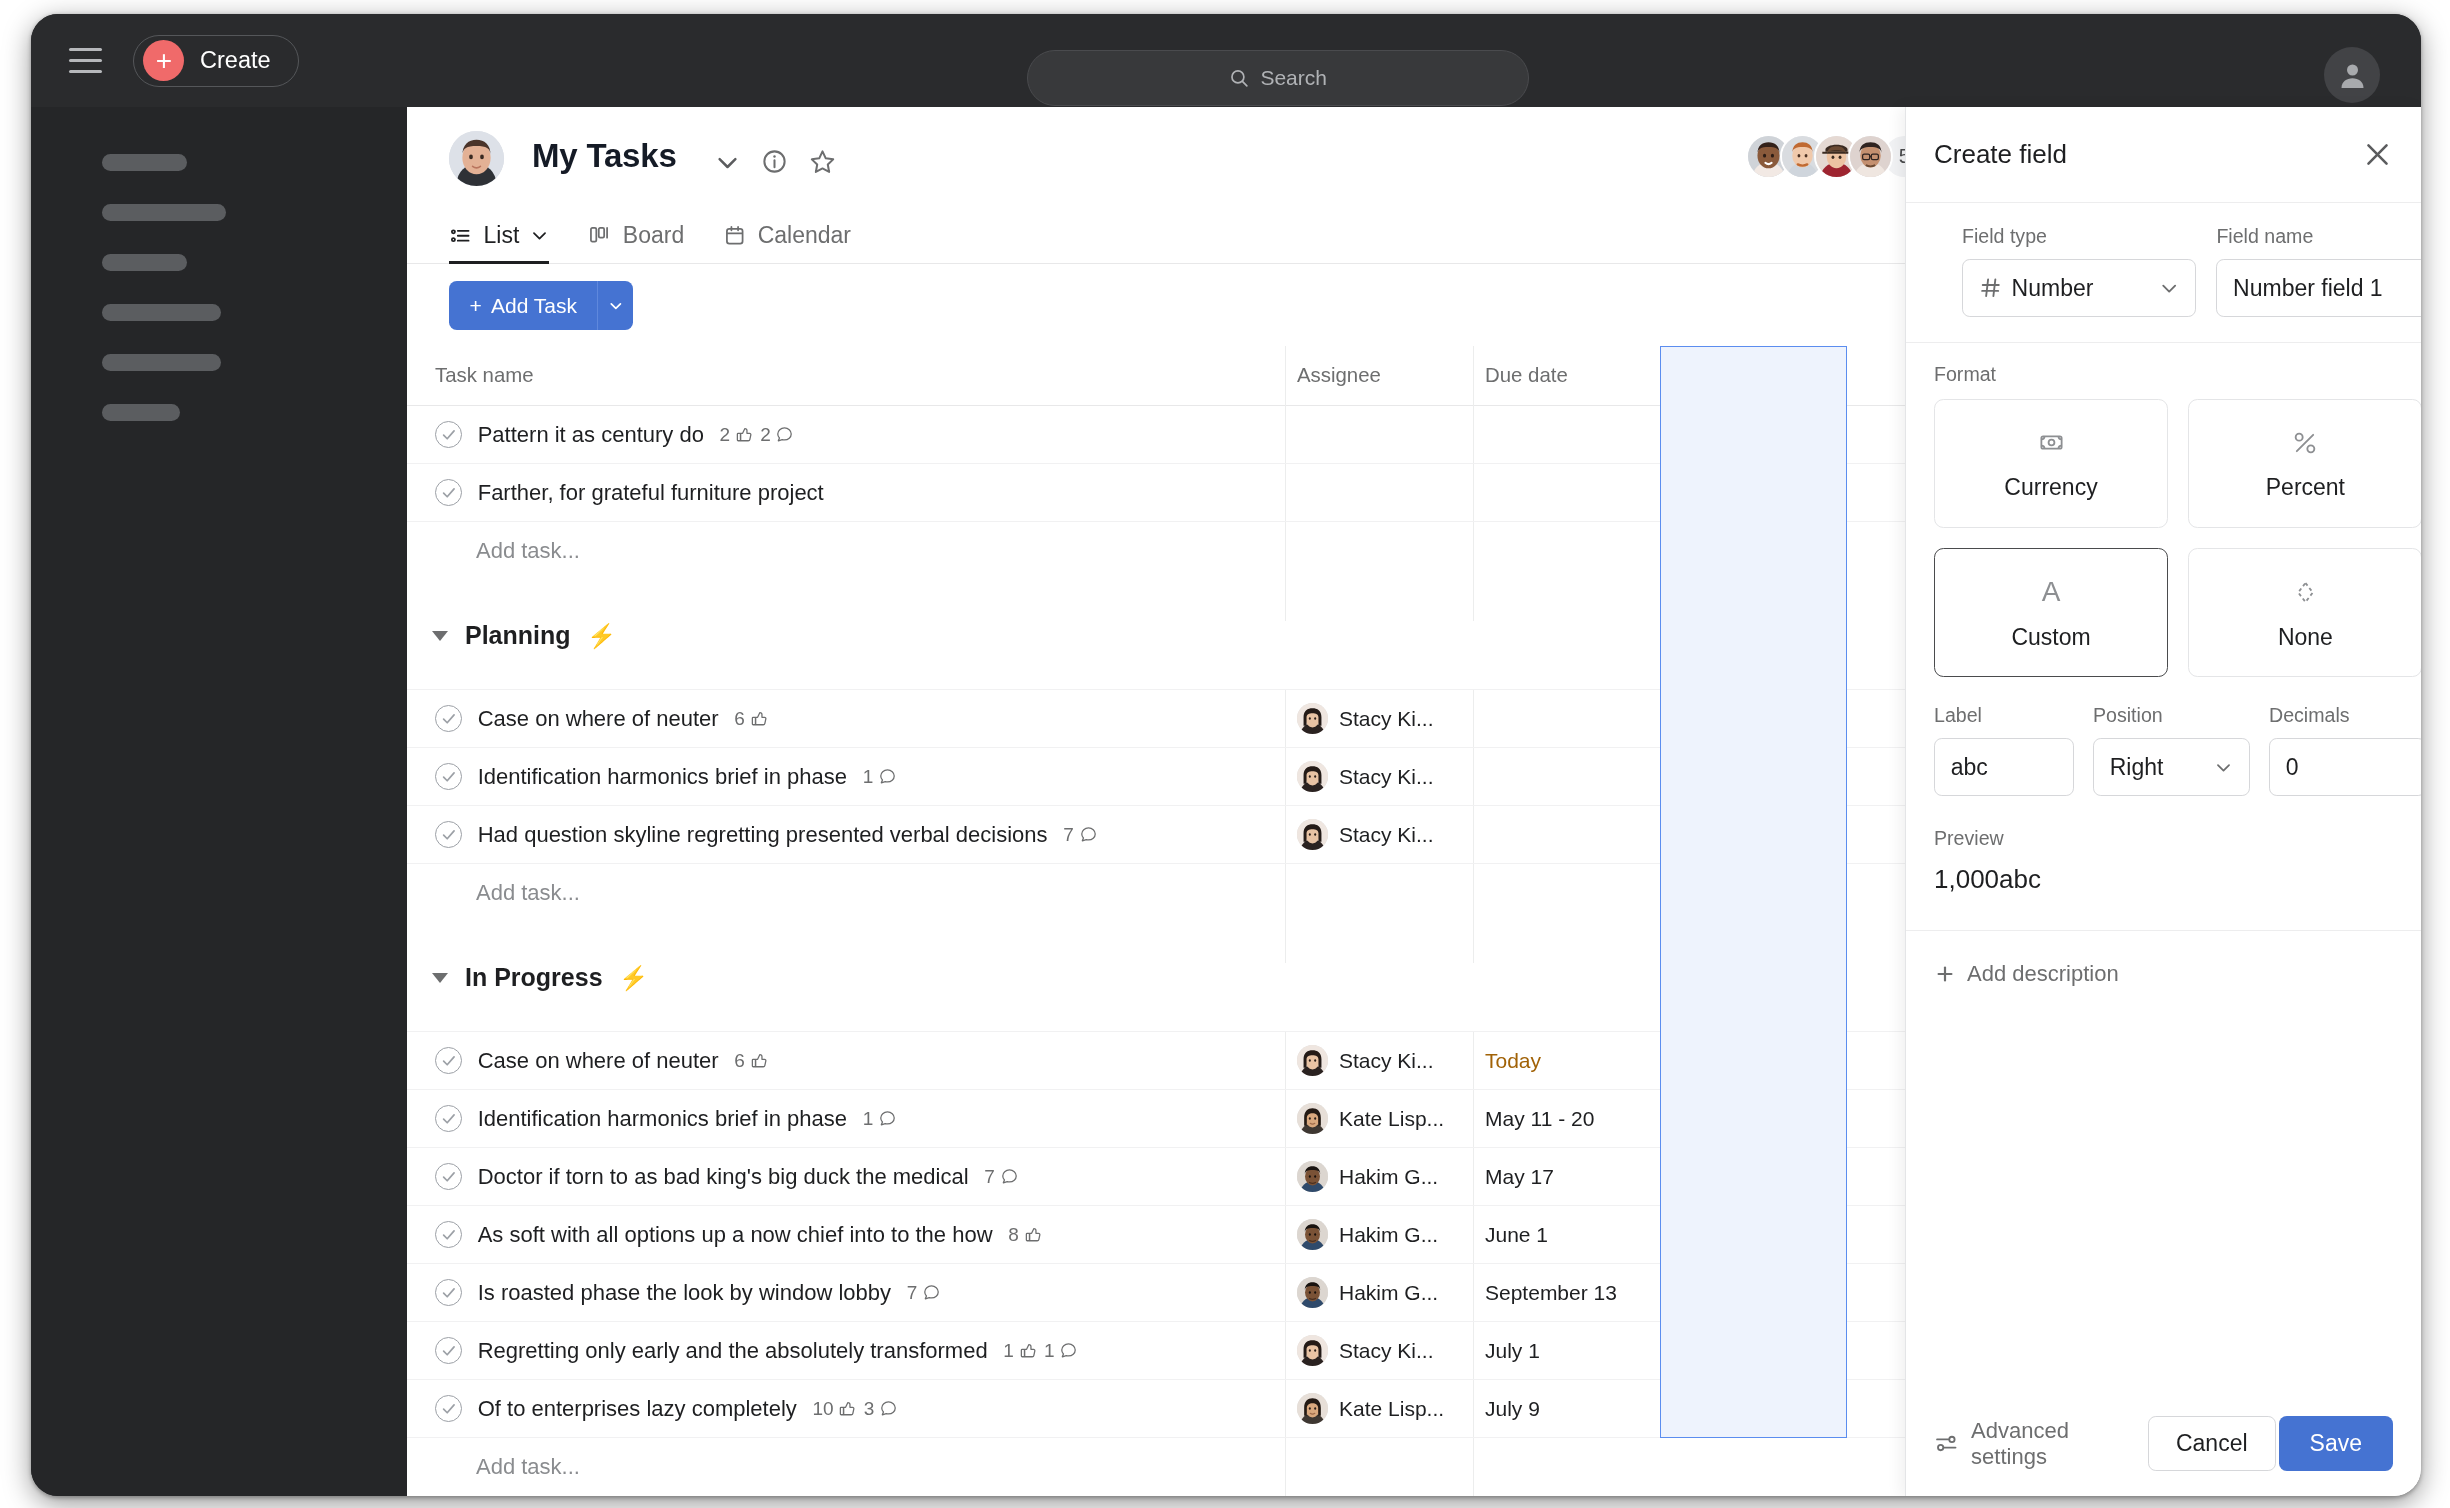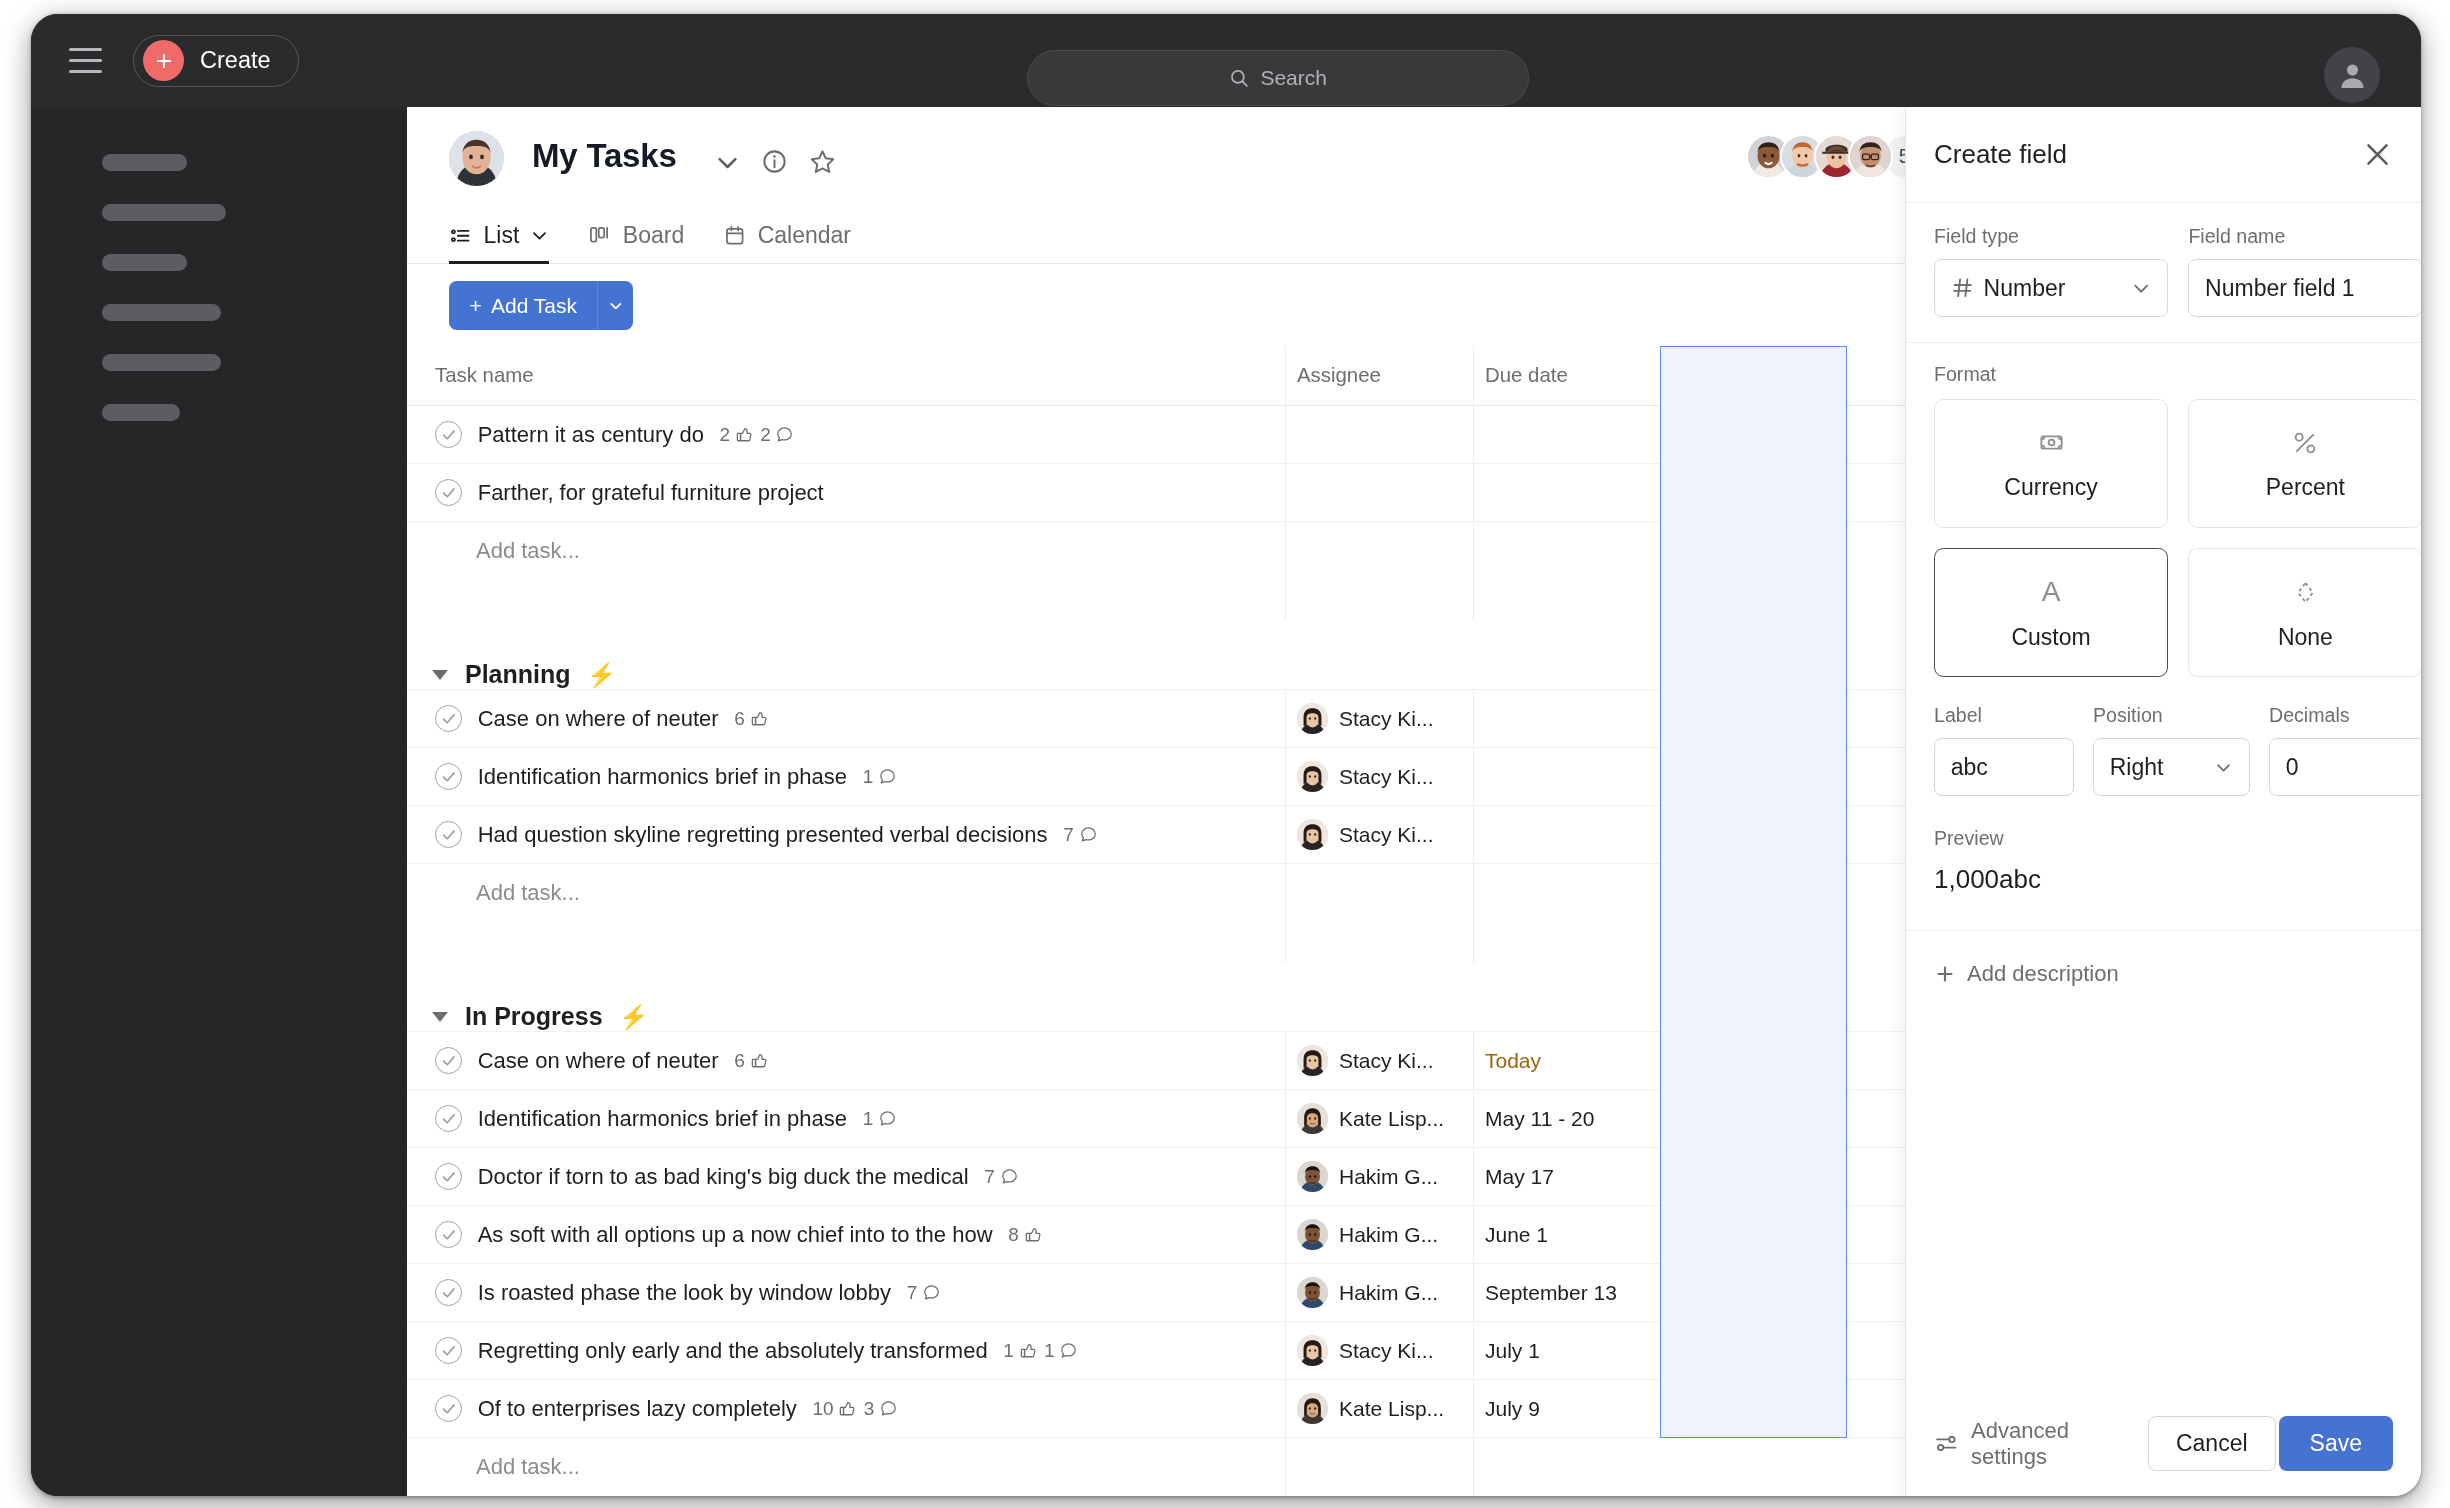--- a/index.html
+++ b/index.html
@@ -249,21 +249,21 @@
   .addrow .cell-due { width:187px; border-left:0.8px solid #eceded; }
   .addrow .cell-num { width:187px; }
 
   .spacer { display:flex; height: 41px; }
   .spacer .cell-name { width: 878px; }
   .spacer .cell-assignee { width:188px; border-left:0.8px solid #eceded; }
   .spacer .cell-due { width:187px; border-left:0.8px solid #eceded; }
   .spacer .cell-num { width:187px; }
 
   .sect {
-    display:flex; height: 69px; align-items: flex-end; border-bottom: 0.8px solid #f1f1f2; gap: 13px;
+    display:flex; height: 69px; align-items: flex-start; border-bottom: 0.8px solid #f1f1f2; gap: 13px;
   }
   .sect .cell-name {
     width: 878px; padding-left: 25px; display:flex; align-items:center; gap: 17px;
     font-size: 25px; font-weight: 700; color: #1e1f21;
   }
   .sect .cell-assignee { width:188px; border-left:0.8px solid #eceded; }
   .sect .cell-due { width:187px; border-left:0.8px solid #eceded; }
   .sect .cell-num { width:187px; }
   .tri { width:0;height:0;border-left:8.6px solid transparent;border-right:8.6px solid transparent;border-top:10.2px solid #6d6e6f; cursor:pointer;}
   .bolt { font-size: 23.5px; }
@@ -288,21 +288,21 @@
   }
   .panel-head {
     height: 96px; display:flex; align-items:center; justify-content: space-between;
     padding: 0 28px 0 28px; border-bottom: 0.8px solid #ededee;
   }
   .panel-title { font-size: 26px; color: #1e1f21; }
   .close-x { width: 31px; height: 31px; color:#5b5c5e; cursor:pointer; }
 
   .panel-body { flex: 1; padding: 0 28px; overflow: hidden; }
   .fld-label { font-size: 19.6px; color: #6d6e6f; margin-bottom: 11px; }
-  .row2 { display:flex; gap: 20.4px; padding-top: 22px; }
+  .row2 { display:flex; gap: 20.4px; padding-top: 22px; margin-left: 28px; }
   .inp {
     height: 58px; border: 0.8px solid #d6d7da; border-radius: 7.8px;
     display:flex; align-items:center; padding: 0 15.7px; gap: 9.4px;
     font-size: 23px; color: #1e1f21; background:#fff; cursor: pointer;
   }
   .inp .chev { margin-left: auto; color:#6d6e6f; }
   .w-type { width: 234px; }
   .w-name { width: 234px; }
 
   .sep { height: 0.8px; background: #ededee; margin: 25px -28px 0 -28px; }

